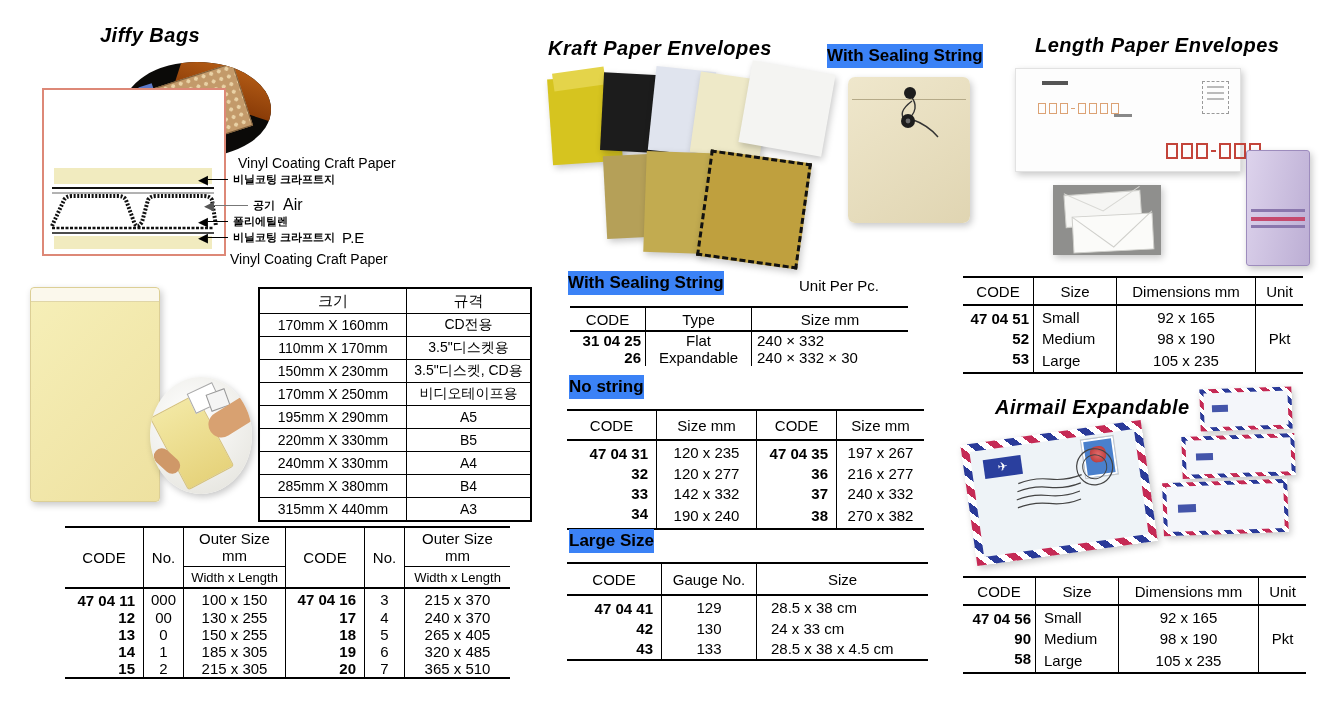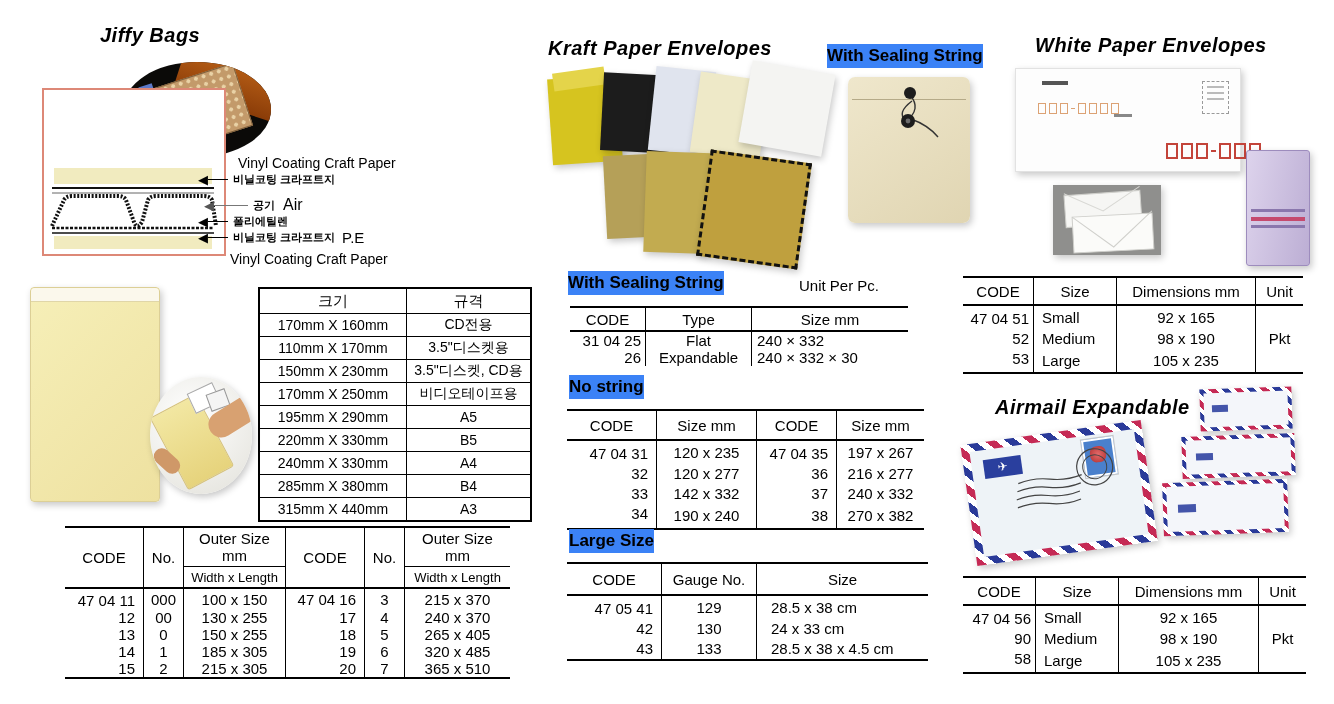--- a/index.html
+++ b/index.html
@@ -11,21 +11,21 @@
   .note{font-size:15px}
   
   table{border-collapse:collapse;font-size:15px;table-layout:fixed}
   td,th{padding:0;font-weight:normal;overflow:hidden;white-space:nowrap}
   .grid{border:2px solid #000}
   .grid td,.grid th{border:1px solid #000;text-align:center;height:22px;font-size:14px}
   .grid th{height:24px;font-size:15px}
   .open{border-top:2px solid #000}
   .open thead th{border-bottom:2px solid #000;text-align:center}
   .vr{border-right:1px solid #000}
-  .cr{text-align:right;font-weight:normal;padding-right:8px}
+  .cr{text-align:right;font-weight:bold;padding-right:8px}
   .cc{text-align:center}
   .cl{text-align:left;padding-left:8px}
   .r17 td{height:17px;line-height:17px}
   .r20 td{height:20px;line-height:20px}
   
   .ph{box-shadow:2px 3px 7px rgba(0,0,0,.22)}
   .arrrow{display:flex;align-items:center;gap:0;white-space:nowrap}
   .arrhead{font-size:13px;line-height:13px;color:#000}
   .arrline{display:inline-block;height:0;border-top:1.5px solid #000;width:20px;margin-right:5px}
   .kolab{font-size:11px;font-weight:bold}
@@ -287,21 +287,21 @@
 <table class="abs open" style="left:567px;top:562px;width:359px;border-bottom:2px solid #000">
   <thead>
   <tr>
     <th class="vr" style="width:94px;height:30px">CODE</th>
     <th class="vr" style="width:94px">Gauge No.</th>
     <th style="width:171px">Size</th>
   </tr>
   </thead>
   <tbody>
   <tr class="r20">
-    <td class="cr vr" style="padding-top:3px">47 05 41</td>
+    <td class="cr vr" style="padding-top:3px">47 04 41</td>
     <td class="cc vr">129</td>
     <td class="cl" style="padding-left:14px">28.5 x 38 cm</td>
   </tr>
   <tr class="r20">
     <td class="cr vr">42</td>
     <td class="cc vr">130</td>
     <td class="cl" style="padding-left:14px">24 x 33 cm</td>
   </tr>
   <tr class="r20">
     <td class="cr vr">43</td>
@@ -316,21 +316,21 @@
   <div class="abs" style="left:4px;top:22px;width:114px;height:0;border-top:1px solid #b5aa88"></div>
   <svg class="abs" style="left:0;top:0" width="122" height="146">
     <path d="M62,18 Q74,32 58,44 Q48,36 64,24" fill="none" stroke="#333" stroke-width="1.4"></path>
     <path d="M63,42 Q80,48 90,60" fill="none" stroke="#333" stroke-width="1.4"></path>
     <circle cx="62" cy="16" r="6" fill="#1d1d1d"></circle>
     <circle cx="60" cy="44" r="7" fill="#1d1d1d"></circle>
     <circle cx="60" cy="44" r="2.4" fill="#6d6d6d"></circle>
   </svg>
 </div>
 
-<div class="abs sec-title" style="left:1035px;top:34px">White Paper Envelopes</div>
+<div class="abs sec-title" style="left:1035px;top:34px">Length Paper Envelopes</div>
 
 <div class="abs ph" style="left:1015px;top:68px;width:224px;height:102px;background:#fdfdfd;border:1px solid #e2e2e2">
   <div class="abs" style="left:26px;top:12px;width:26px;height:4px;background:#555"></div>
   <div class="abs" style="left:186px;top:12px;width:25px;height:31px;border:1px dashed #9a9a9a">
     <div style="margin:4px 4px 0;height:2px;background:#bbb"></div>
     <div style="margin:4px 4px 0;height:2px;background:#bbb"></div>
     <div style="margin:4px 4px 0;height:2px;background:#bbb"></div>
   </div>
   <div class="abs" style="left:22px;top:34px;display:flex;gap:3px;align-items:center">
     <span style="width:6px;height:9px;border:1px solid #dca274"></span>

